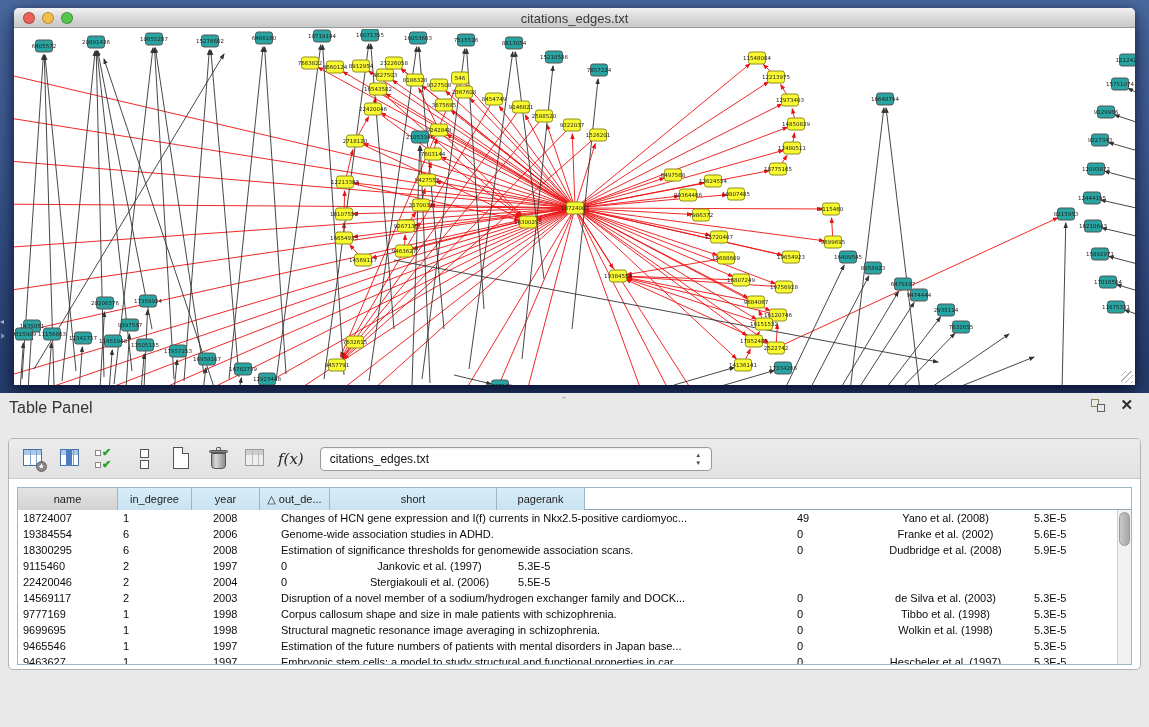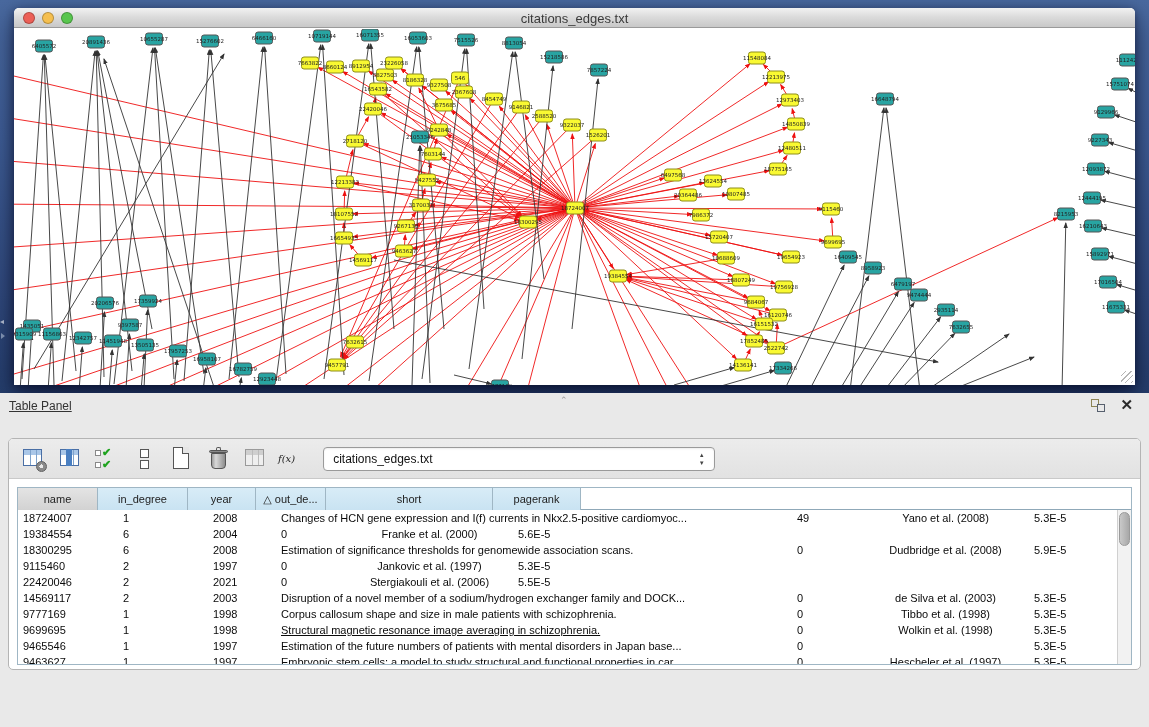--- a/index.html
+++ b/index.html
@@ -24,21 +24,21 @@
   .lights { position:absolute; left:9px; top:4px; display:flex; gap:7px; }
   .light { width:12px; height:12px; border-radius:50%; border:1px solid rgba(0,0,0,.25); }
   .graph-area { position:absolute; left:0; top:21px; width:1121px; height:356px;
     background:#fff; overflow:hidden; }
   .resize-grip { position:absolute; right:2px; bottom:2px; width:12px; height:12px;
     background:repeating-linear-gradient(135deg, transparent 0 3px, #b5b5b5 3px 4px); }
 
   
   .table-panel { position:absolute; left:0; top:393px; width:1149px; height:334px; background:#e9e9e9; }
   .panel-titlebar { position:relative; height:26px; }
-  .panel-title { position:absolute; left:9px; top:6px; font-size:12px; color:#333;text-decoration:underline; }
+  .panel-title { position:absolute; left:9px; top:6px; font-size:16px; color:#333; }
   .panel-grip { position:absolute; left:560px; top:2px; font-size:9px; color:#9a9a9a; }
   .float-icon { position:absolute; right:44px; top:6px; width:14px; height:13px; }
   .float-icon .sq1 { position:absolute; left:0; top:0; width:8px; height:8px; border:1px solid #8c8455; background:transparent; }
   .float-icon .sq2 { position:absolute; right:0; bottom:0; width:8px; height:8px; border:1px solid #57606e; background:#e9e9e9; }
   .close-icon { position:absolute; right:16px; top:3px; font-size:15px; font-weight:bold; color:#2b2b2b; }
 
   .panel-body { position:absolute; left:8px; top:45px; width:1133px; height:232px;
     border:1px solid #b4b4b4; border-radius:5px; background:#ffffff; overflow:hidden; }
   .toolbar { position:relative; height:40px; background:linear-gradient(180deg,#ececec,#e2e2e2);
     border-bottom:1px solid #c9c9c9; display:flex; align-items:center; padding-left:12px; }
@@ -56,21 +56,21 @@
   .rowbox { position:absolute; left:8px; width:9px; height:9px; border:1.5px solid #555; background:#fdfdfd; }
   .file-icon { position:absolute; left:4px; top:1px; width:16px; height:22px; background:#fff; border:1.5px solid #555; }
   .file-icon:before { content:""; position:absolute; right:-1px; top:-1px; width:6px; height:6px;
     background:#e6e6e6; border-left:1.5px solid #555; border-bottom:1.5px solid #555; }
   .trash-body { position:absolute; left:5px; top:7px; width:15px; height:16px;
     background:linear-gradient(90deg,#9e9e9e,#d9d9d9 30%,#8d8d8d); border:1px solid #555; border-radius:0 0 4px 4px; }
   .trash-lid { position:absolute; left:3px; top:4px; width:19px; height:3px; background:#8a8a8a; border:1px solid #555; border-radius:2px; }
   .trash-handle { position:absolute; left:10px; top:1px; width:5px; height:3px; border:1px solid #555; border-bottom:none; border-radius:2px 2px 0 0; }
   .mini-table.disabled { border-color:#9a9a9a; background:linear-gradient(180deg,#cfcfcf 0 5px, #efefef 5px 100%); }
   .mini-table.disabled:before,.mini-table.disabled:after { background:#bbb; }
-  .fx-icon { font-family:"DejaVu Serif", serif; font-style:italic; font-size:10px; color:#222; margin-right:20px; margin-left:-2px; }
+  .fx-icon { font-family:"DejaVu Serif", serif; font-style:italic; font-size:15px; color:#222; margin-right:8px; margin-left:-2px; }
 
   .table-dropdown { position:relative; width:392px; height:24px; margin-left:8px; background:#fff;
     border:1px solid #9a9a9a; border-radius:4px; box-shadow:inset 0 1px 2px rgba(0,0,0,.08); }
   .table-dropdown .dd-text { position:absolute; left:9px; top:4px; font-size:12px; color:#111; }
   .dd-arrows { position:absolute; right:8px; top:3px; width:9px; height:18px; font-size:6px; line-height:8px;
     color:#444; text-align:center; }
 
   
   .grid { position:absolute; left:8px; right:8px; top:48px; bottom:4px; border:1px solid #9fb6c4; background:#fff; }
   .grid-header { display:flex; height:22px; border-bottom:1px solid #8fa8b8; }
@@ -764,43 +764,44 @@
         </div>
       <div class="fx-icon">f(x)</div>
       <div class="table-dropdown">
         <span class="dd-text">citations_edges.txt</span>
         <span class="dd-arrows">▲<br>▼</span>
       </div>
     </div>
 
     <div class="grid">
       <div class="grid-header" id="grid-header">
-          <div class="gh-cell first" style="width: 80px;">name</div>
-          <div class="gh-cell" style="width: 90px;">in_degree</div>
+          <div class="gh-cell first" style="width: 100px;">name</div>
+          <div class="gh-cell" style="width: 74px;">in_degree</div>
           <div class="gh-cell" style="width: 68px;">year</div>
           <div class="gh-cell" style="width: 70px;">△ out_de...</div>
           <div class="gh-cell" style="width: 167px;">short</div>
           <div class="gh-cell" style="width: 88px;">pagerank</div>
         </div>
       <div class="grid-body" id="grid-body">
           <div class="grid-row">
             <div class="gb-cell" style="width: 100px;">18724007</div>
             <div class="gb-cell" style="width: 90px;">1</div>
             <div class="gb-cell" style="width: 68px;">2008</div>
             <div class="gb-cell" style="width: 496px; flex: 1 1 0%;">Changes of HCN gene expression and I(f) currents in Nkx2.5-positive cardiomyoc...</div>
             <div class="gb-cell" style="width: 70px;">49</div>
             <div class="gb-cell center" style="width: 167px;">Yano et al. (2008)</div>
             <div class="gb-cell" style="width: 88px;">5.3E-5</div>
           </div>
           <div class="grid-row">
             <div class="gb-cell" style="width: 100px;">19384554</div>
             <div class="gb-cell" style="width: 90px;">6</div>
-            <div class="gb-cell" style="width: 68px;">2004</div>
+            <div class="gb-cell" style="width: 68px;">2006</div>
+            <div class="gb-cell" style="width: 496px; flex: 1 1 0%;">Genome-wide association studies in ADHD.</div>
             <div class="gb-cell" style="width: 70px;">0</div>
-            <div class="gb-cell center" style="width: 167px;">Franke et al. (2000)</div>
+            <div class="gb-cell center" style="width: 167px;">Franke et al. (2002)</div>
             <div class="gb-cell" style="width: 88px;">5.6E-5</div>
           </div>
           <div class="grid-row">
             <div class="gb-cell" style="width: 100px;">18300295</div>
             <div class="gb-cell" style="width: 90px;">6</div>
             <div class="gb-cell" style="width: 68px;">2008</div>
             <div class="gb-cell" style="width: 496px; flex: 1 1 0%;">Estimation of significance thresholds for genomewide association scans.</div>
             <div class="gb-cell" style="width: 70px;">0</div>
             <div class="gb-cell center" style="width: 167px;">Dudbridge et al. (2008)</div>
             <div class="gb-cell" style="width: 88px;">5.9E-5</div>
@@ -809,21 +810,21 @@
             <div class="gb-cell" style="width: 100px;">9115460</div>
             <div class="gb-cell" style="width: 90px;">2</div>
             <div class="gb-cell" style="width: 68px;">1997</div>
             <div class="gb-cell" style="width: 70px;">0</div>
             <div class="gb-cell center" style="width: 167px; text-align: center;">Jankovic et al. (1997)</div>
             <div class="gb-cell" style="width: 88px;">5.3E-5</div>
           </div>
           <div class="grid-row">
             <div class="gb-cell" style="width: 100px;">22420046</div>
             <div class="gb-cell" style="width: 90px;">2</div>
-            <div class="gb-cell" style="width: 68px;">2021</div>
+            <div class="gb-cell" style="width: 68px;">2004</div>
             <div class="gb-cell" style="width: 70px;">0</div>
             <div class="gb-cell center" style="width: 167px;">Stergiakouli et al. (2006)</div>
             <div class="gb-cell" style="width: 88px;">5.5E-5</div>
           </div>
           <div class="grid-row">
             <div class="gb-cell" style="width: 100px;">14569117</div>
             <div class="gb-cell" style="width: 90px;">2</div>
             <div class="gb-cell" style="width: 68px;">2003</div>
             <div class="gb-cell" style="width: 496px; flex: 1 1 0%;">Disruption of a novel member of a sodium/hydrogen exchanger family and DOCK...</div>
             <div class="gb-cell" style="width: 70px;">0</div>
@@ -836,21 +837,21 @@
             <div class="gb-cell" style="width: 68px;">1998</div>
             <div class="gb-cell" style="width: 496px; flex: 1 1 0%;">Corpus callosum shape and size in male patients with schizophrenia.</div>
             <div class="gb-cell" style="width: 70px;">0</div>
             <div class="gb-cell center" style="width: 167px;">Tibbo et al. (1998)</div>
             <div class="gb-cell" style="width: 88px;">5.3E-5</div>
           </div>
           <div class="grid-row">
             <div class="gb-cell" style="width: 100px;">9699695</div>
             <div class="gb-cell" style="width: 90px;">1</div>
             <div class="gb-cell" style="width: 68px;">1998</div>
-            <div class="gb-cell" style="width: 496px; flex: 1 1 0%; text-decoration: underline;">Structural magnetic resonance image averaging in schizophrenia.</div>
+            <div class="gb-cell" style="width: 496px; flex: 1 1 0%;">Structural magnetic resonance image averaging in schizophrenia.</div>
             <div class="gb-cell" style="width: 70px;">0</div>
             <div class="gb-cell center" style="width: 167px;">Wolkin et al. (1998)</div>
             <div class="gb-cell" style="width: 88px;">5.3E-5</div>
           </div>
           <div class="grid-row">
             <div class="gb-cell" style="width: 100px;">9465546</div>
             <div class="gb-cell" style="width: 90px;">1</div>
             <div class="gb-cell" style="width: 68px;">1997</div>
             <div class="gb-cell" style="width: 496px; flex: 1 1 0%;">Estimation of the future numbers of patients with mental disorders in Japan base...</div>
             <div class="gb-cell" style="width: 70px;">0</div>

